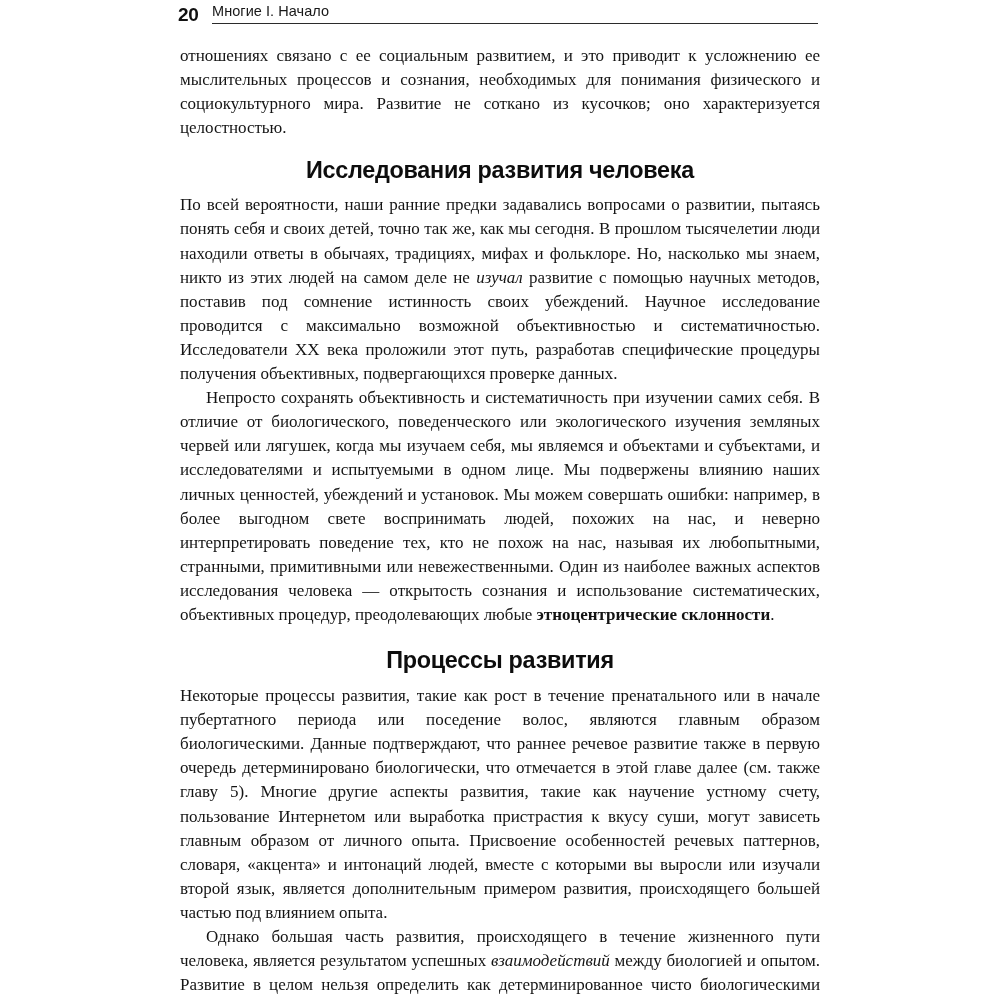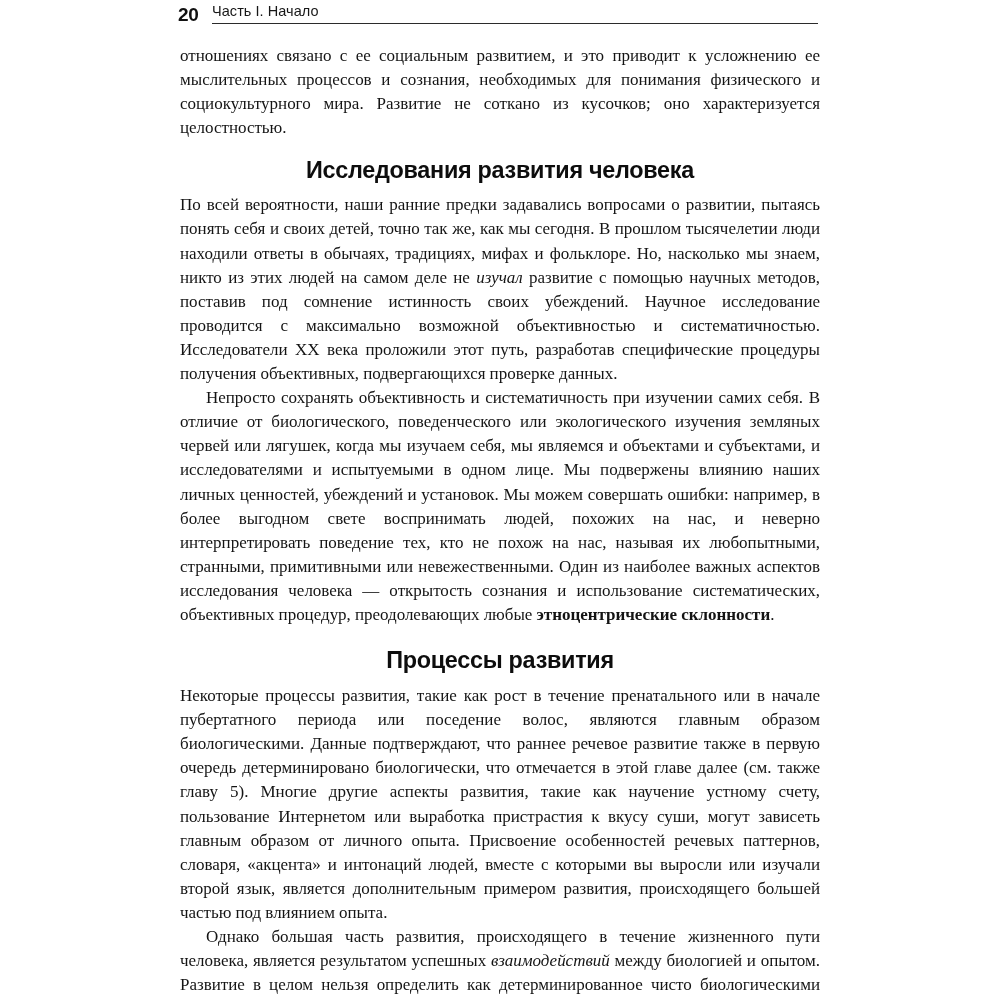--- a/index.html
+++ b/index.html
@@ -113,21 +113,21 @@
   .sec2-space-after  { height: 10px; }
 </style>
 </head>
 <body>
 
 <div class="page">
 
   <div class="running-head">
     <div class="folio">20</div>
     <div class="head-title-wrap">
-      <div class="head-title">Часть I. Начало</div>
+      <div class="head-title">Многие I. Начало</div>
       <div class="head-rule"></div>
     </div>
   </div>
 
   <div class="column">
 
     <p class="body"><span>отношениях связано с ее социальным развитием, и это приводит к усложнению ее мыслительных процессов и сознания, необходимых для понимания физического и социокультурного мира. Развитие не соткано из кусочков; оно характеризуется целостностью.</span></p>
 
     <div class="sec1-space-before"></div>
     <h2 class="section">Исследования развития человека</h2>

